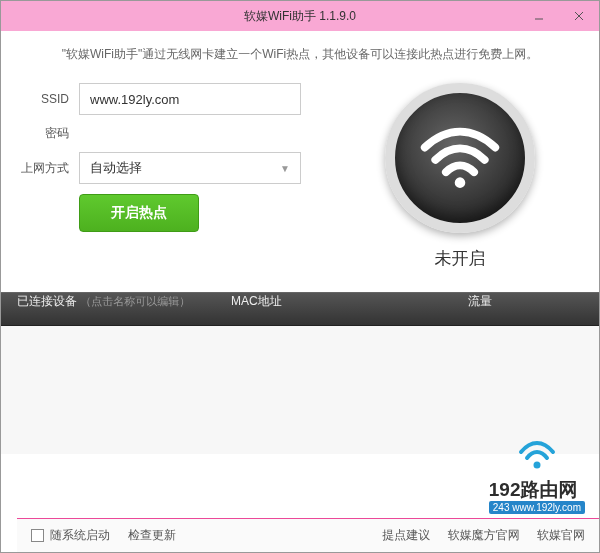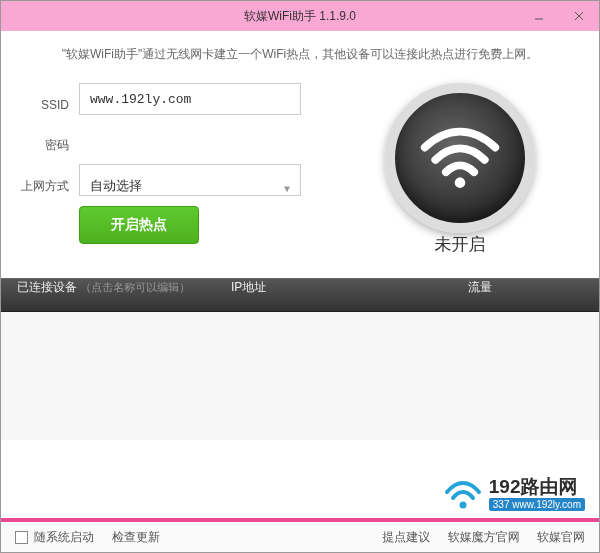--- a/index.html
+++ b/index.html
@@ -53,36 +53,35 @@
       display: flex;
       align-items: center;
       margin-bottom: 10px;
     }
     .form-row .label {
       width: 58px;
       text-align: right;
       color: #555;
       font-size: 12px;
       padding-right: 10px;
-      margin-top: 12px;
     }
     .form-row input[type=text],
     .form-row .select {
       flex: 1;
       height: 32px;
       border: 1px solid #ccc;
       padding: 0 10px;
       font-size: 13px;
       color: #333;
       background: #fff;
-      font-family: Liberation Mono, monospace;
+      font-family: Liberation Sans, sans-serif;
     }
     .form-row .select {
       display: flex;
-      align-items: flex-end;
+      align-items: center;
       justify-content: space-between;
       cursor: pointer;
     }
     .select .chev {
       color: #999;
       font-size: 10px;
     }
     .start-btn {
       margin: 10px 0 0 58px;
       width: 120px;
@@ -112,20 +111,21 @@
       background: radial-gradient(circle at 45% 40%, #666 0%, #333 60%, #111 100%);
       border: 10px solid #ddd;
       box-shadow: inset 0 -6px 14px rgba(0,0,0,0.4), 0 3px 8px rgba(0,0,0,0.3);
       display: flex;
       align-items: center;
       justify-content: center;
       position: relative;
     }
     .wifi-circle svg { width: 88px; height: 88px; }
     .wifi-status {
+      margin-top: 14px;
       font-size: 17px;
       color: #333;
     }
     .table-header {
       margin-top: 22px;
       height: 34px;
       background: linear-gradient(#555, #333);
       display: flex;
       align-items: flex-start;
       color: #eee;
@@ -142,20 +142,21 @@
       background: #f7f7f7;
     }
     .watermark {
       position: absolute;
       bottom: 38px;
       right: 14px;
       display: flex;
       align-items: center;
       gap: 6px;
       opacity: 0.95;
+      flex-direction: column;
     }
     .wm-icon {
       width: 40px;
       height: 40px;
     }
     .wm-text .t1 {
       font-size: 19px;
       font-weight: bold;
       color: #222;
       line-height: 1;
@@ -165,24 +166,24 @@
       color: #fff;
       background: #1a7fc7;
       padding: 1px 4px;
       border-radius: 2px;
       display: inline-block;
       margin-top: 2px;
     }
     .footer {
       position: absolute;
       bottom: 0;
-      left: 0;
+      left: 16px;
       right: 0;
       height: 34px;
-      border-top: 4px solid #ec4899;
+      border-top: 1px solid #ec4899;
       background: #fafafa;
       display: flex;
       align-items: center;
       padding: 0 14px;
       font-size: 12px;
       color: #555;
     }
     .footer .chk {
       display: flex;
       align-items: center;
@@ -258,34 +259,34 @@
     </div>
     <div class="wifi-status">未开启</div>
   </div>
 </div>
 
 <div class="table-header">
   <div class="th1">
     <span>已连接设备</span>
     <span class="small-hint">（点击名称可以编辑）</span>
   </div>
-  <div class="th3">IP地址</div>
+  <div class="th3">MAC地址</div>
   <div class="th4">流量</div>
 </div>
 <div class="table-body"></div>
 
 <div class="watermark">
   <svg class="wm-icon" viewBox="0 0 40 40">
     <path d="M4 18 C 14 6, 26 6, 36 18" stroke="#1a9fd8" stroke-width="4" fill="none" stroke-linecap="round"></path>
     <path d="M10 24 C 16 16, 24 16, 30 24" stroke="#1a9fd8" stroke-width="4" fill="none" stroke-linecap="round"></path>
     <circle cx="20" cy="31" r="3.5" fill="#1a9fd8"></circle>
   </svg>
   <div class="wm-text">
     <div class="t1">192路由网</div>
-    <div class="t2">337 www.192ly.com</div>
+    <div class="t2">243 www.192ly.com</div>
   </div>
 </div>
 
 <div class="footer">
   <div class="chk">
     <div class="chkbox"></div>
     <span>随系统启动</span>
   </div>
   <span class="left-links">检查更新</span>
   <div class="spacer"></div>

